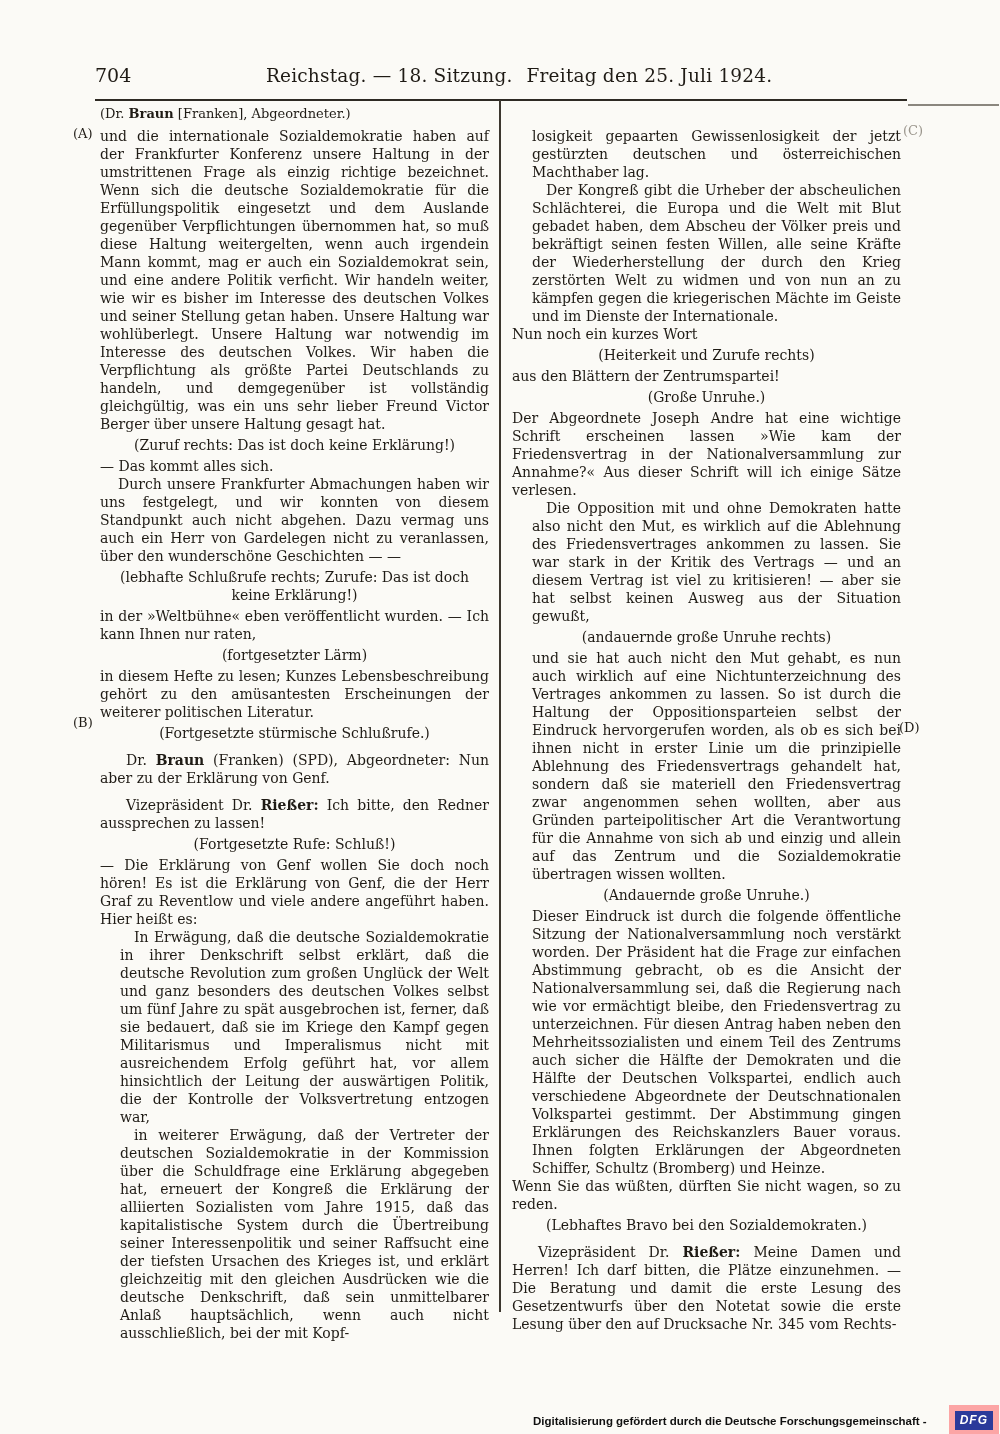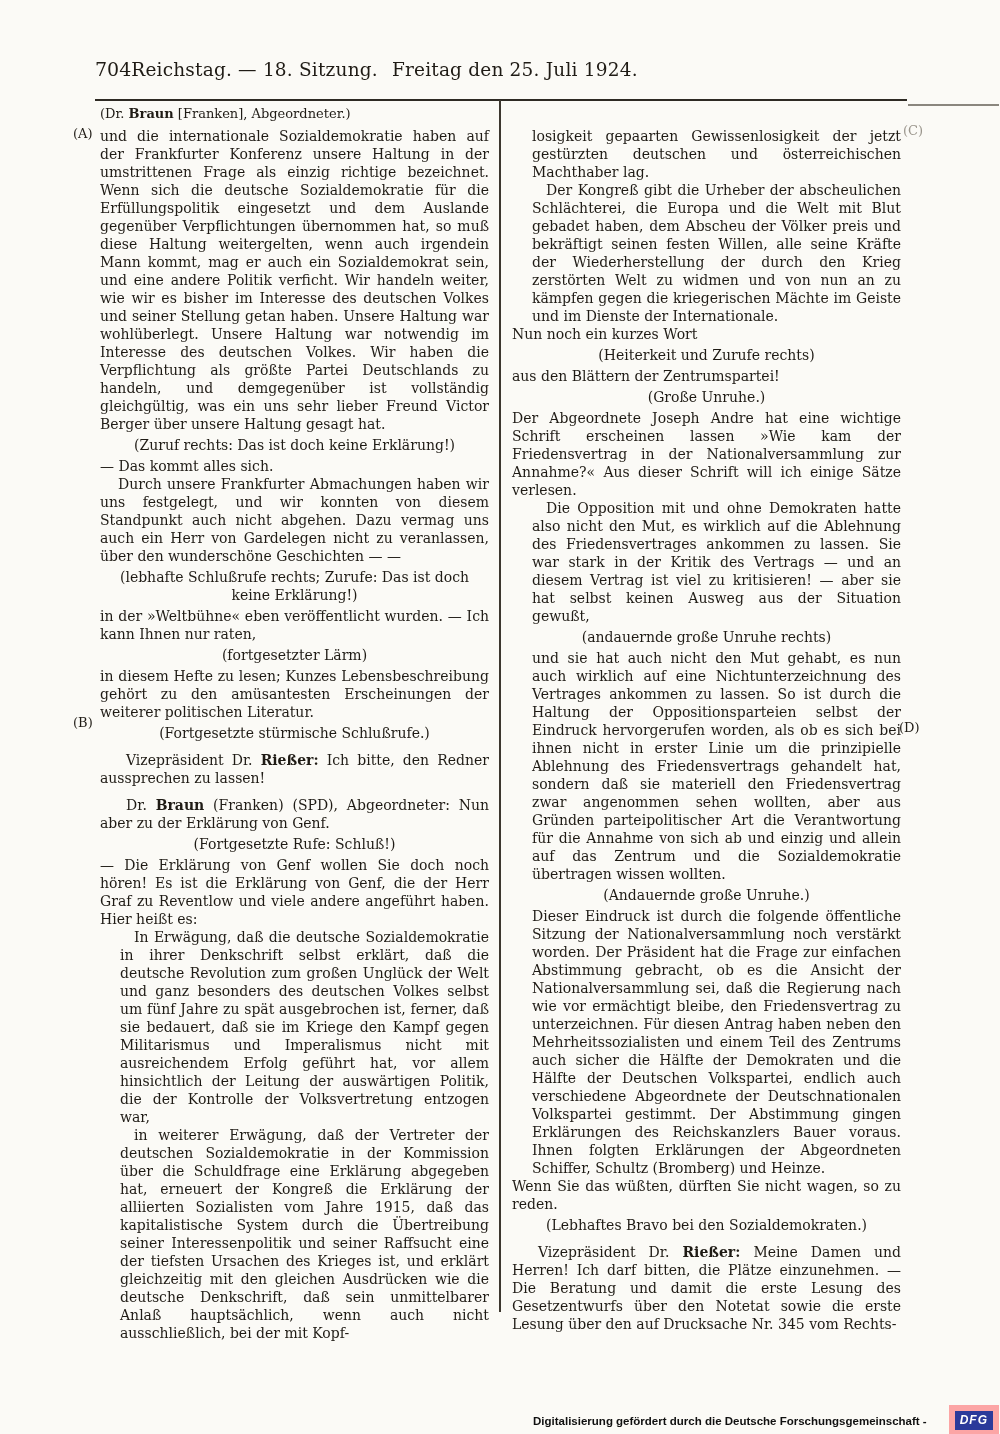--- a/index.html
+++ b/index.html
@@ -1,21 +1,21 @@
 <!DOCTYPE html>
 <html lang="de"><head>
 <meta charset="utf-8">
 <style>
   html,body{margin:0;padding:0;background:#ffffff;}
   .page{position:relative;width:1000px;height:1434px;overflow:hidden;
         font-family:"DejaVu Serif","Liberation Serif",serif;}
   
-  .header{position:absolute;top:58px;left:95px;width:812px;display:flex;align-items:baseline;}
+  .header{position:absolute;top:64px;left:95px;width:812px;display:flex;align-items:baseline;}
   .pagenum{font-size:19px;}
-  .header-center{flex:1;font-size:18.5px;letter-spacing:.2px;}
+  .header-center{flex:1;text-align:center;font-size:18.5px;letter-spacing:.2px;}
   .header-center .gap{display:inline-block;width:14px;}
   .header-rule{position:absolute;top:99px;left:95px;width:812px;height:2px;background:#2e2a24;}
   .edge-mark{position:absolute;top:104px;left:908px;width:91px;height:1.5px;background:#8a867e;}
   
   .col{position:absolute;width:389px;font-size:14px;line-height:18px;text-align:justify;
        text-justify:inter-word;hyphens:manual;}
   .col-left{left:100px;top:104px;}
   .col-right{left:512px;top:127px;}
   .divider{position:absolute;left:499px;top:100px;width:1.5px;height:1212px;background:#3c372f;}
   
@@ -61,22 +61,22 @@
       <p class="blk caption"><span class="">(Dr. </span><span class="bold">Braun</span><span class=""> [Franken], Abgeordneter.)</span></p>
       <p class="blk pn"><span class="">und die internationale Sozialdemokratie haben auf der Frankfurter Konferenz unsere Haltung in der umstrittenen Frage als einzig richtige bezeichnet. Wenn sich die deutsche Sozialdemokratie für die Erfüllungspolitik eingesetzt und dem Auslande gegenüber Verpflichtungen übernommen hat, so muß diese Haltung weitergelten, wenn auch irgendein Mann kommt, mag er auch ein Sozialdemokrat sein, und eine andere Politik verficht. Wir handeln weiter, wie wir es bisher im Interesse des deutschen Volkes und seiner Stellung getan haben. Unsere Haltung war wohlüberlegt. Unsere Haltung war notwendig im Interesse des deutschen Volkes. Wir haben die Verpflichtung als größte Partei Deutschlands zu handeln, und demgegenüber ist vollständig gleichgültig, was ein uns sehr lieber Freund Victor Berger über unsere Haltung gesagt hat.</span></p>
       <p class="blk stage"><span class="">(Zuruf rechts: Das ist doch keine Erklärung!)</span></p>
       <p class="blk pn"><span class="">— Das kommt alles sich.</span></p>
       <p class="blk p"><span class="">Durch unsere Frankfurter Abmachungen haben wir uns festgelegt, und wir konnten von diesem Standpunkt auch nicht abgehen. Dazu vermag uns auch ein Herr von Gardelegen nicht zu veranlassen, über den wunderschöne Geschichten — —</span></p>
       <p class="blk stage"><span class="">(lebhafte Schlußrufe rechts; Zurufe: Das ist doch keine Erklärung!)</span></p>
       <p class="blk pn"><span class="">in der »Weltbühne« eben veröffentlicht wurden. — Ich kann Ihnen nur raten,</span></p>
       <p class="blk stage"><span class="">(fortgesetzter Lärm)</span></p>
       <p class="blk pn"><span class="">in diesem Hefte zu lesen; Kunzes Lebensbeschreibung gehört zu den amüsantesten Erscheinungen der weiterer politischen Literatur.</span></p>
       <p class="blk stage"><span class="">(Fortgesetzte stürmische Schlußrufe.)</span></p>
+      <p class="blk speaker"><span class="">Dr. </span><span class="bold">Braun</span><span class=""> (Franken) (SPD), Abgeordneter: Nun aber zu der Erklärung von Genf.</span></p>
       <p class="blk speaker"><span class="">Vizepräsident Dr. </span><span class="bold">Rießer:</span><span class=""> Ich bitte, den Redner aussprechen zu lassen!</span></p>
-      <p class="blk speaker"><span class="">Dr. </span><span class="bold">Braun</span><span class=""> (Franken) (SPD), Abgeordneter: Nun aber zu der Erklärung von Genf.</span></p>
       <p class="blk stage"><span class="">(Fortgesetzte Rufe: Schluß!)</span></p>
       <p class="blk pn"><span class="">— Die Erklärung von Genf wollen Sie doch noch hören! Es ist die Erklärung von Genf, die der Herr Graf zu Reventlow und viele andere angeführt haben. Hier heißt es:</span></p>
       <p class="blk quote"><span class="">In Erwägung, daß die deutsche Sozialdemokratie in ihrer Denkschrift selbst erklärt, daß die deutsche Revolution zum großen Unglück der Welt und ganz besonders des deutschen Volkes selbst um fünf Jahre zu spät ausgebrochen ist, ferner, daß sie bedauert, daß sie im Kriege den Kampf gegen Militarismus und Imperalismus nicht mit ausreichendem Erfolg geführt hat, vor allem hinsichtlich der Leitung der auswärtigen Politik, die der Kontrolle der Volksvertretung entzogen war,</span></p>
       <p class="blk quote"><span class="">in weiterer Erwägung, daß der Vertreter der deutschen Sozialdemokratie in der Kommission über die Schuldfrage eine Erklärung abgegeben hat, erneuert der Kongreß die Erklärung der alliierten Sozialisten vom Jahre 1915, daß das kapitalistische System durch die Übertreibung seiner Interessenpolitik und seiner Raffsucht eine der tiefsten Ursachen des Krieges ist, und erklärt gleichzeitig mit den gleichen Ausdrücken wie die deutsche Denkschrift, daß sein unmittelbarer Anlaß hauptsächlich, wenn auch nicht ausschließlich, bei der mit Kopf-</span></p>
     </div>
   <div class="divider"></div>
   <div class="col col-right">
       <p class="blk quotec"><span class="">losigkeit gepaarten Gewissenlosigkeit der jetzt gestürzten deutschen und österreichischen Machthaber lag.</span></p>
       <p class="blk quote"><span class="">Der Kongreß gibt die Urheber der abscheulichen Schlächterei, die Europa und die Welt mit Blut gebadet haben, dem Abscheu der Völker preis und bekräftigt seinen festen Willen, alle seine Kräfte der Wiederherstellung der durch den Krieg zerstörten Welt zu widmen und von nun an zu kämpfen gegen die kriegerischen Mächte im Geiste und im Dienste der Internationale.</span></p>
       <p class="blk pn"><span class="">Nun noch ein kurzes Wort</span></p>

